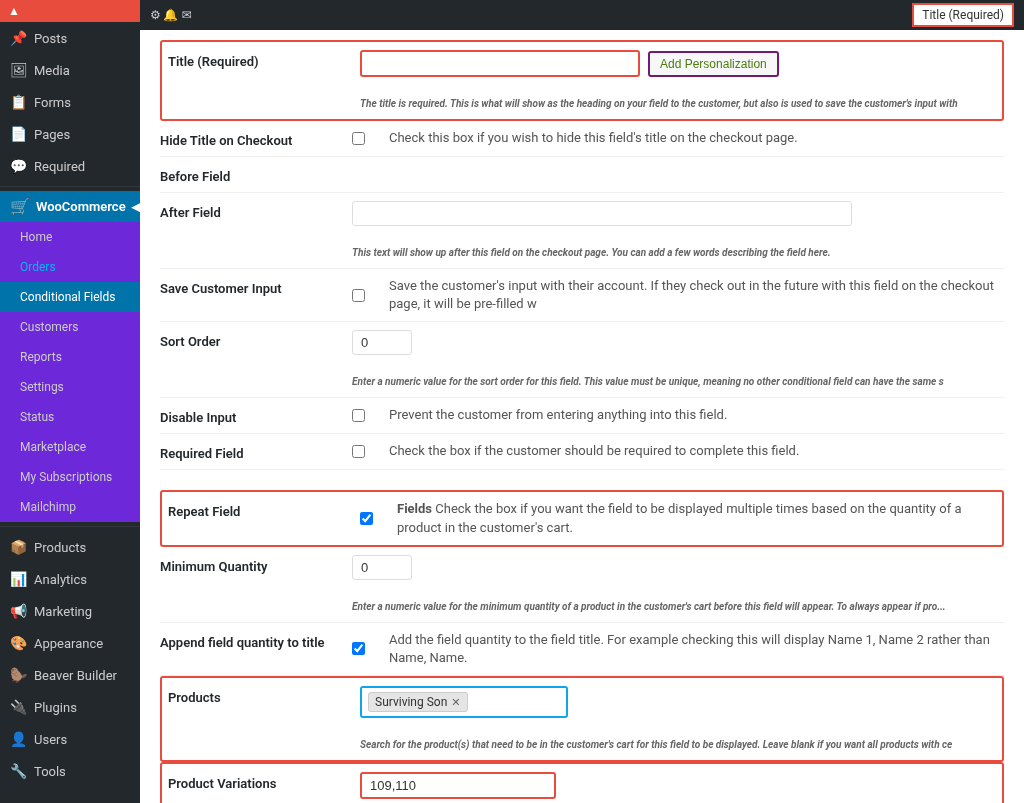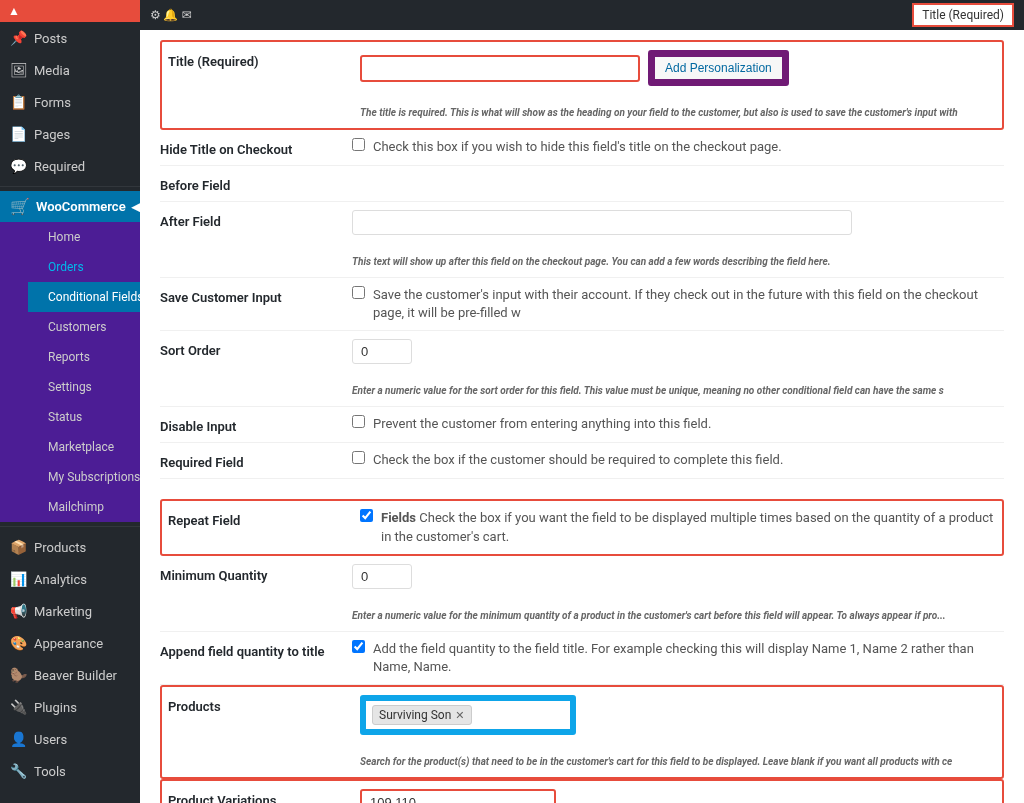--- a/index.html
+++ b/index.html
@@ -27,21 +27,21 @@
       gap: 6px;
       padding: 8px 10px;
       color: #ccc;
       cursor: pointer;
       white-space: nowrap;
     }
     .sidebar-item.active { background: #0073aa; color: #fff; }
     .sidebar-item.highlight { color: #00b9eb; }
     .sidebar-icon { font-size: 14px; width: 18px; text-align: center; }
     .sidebar-divider { border-top: 1px solid #32373c; margin: 4px 0; }
-    .sidebar-submenu { background: #4c1d95; padding-left: 28px; }
+    .sidebar-submenu { background: #6d28d9; }
     .sidebar-submenu .sidebar-item { padding-left: 20px; font-size: 12px; }
 
     
     #main {
       flex: 1;
       overflow-y: auto;
       background: #fff;
     }
 
     
@@ -103,22 +103,22 @@
     .form-description {
       font-size: 10px;
       color: #666;
       font-style: italic;
       margin-top: 20px;
       line-height: 1.4;
       font-weight: bold;
     }
     .form-inline-check {
       display: flex;
-      align-items: flex-start;
-      gap: 2px;
+      align-items: center;
+      gap: 18px;
       flex: 1;
     }
     .form-inline-check label {
       font-size: 13px;
       color: #555;
       line-height: 1.4;
     }
 
     
     .title-row-wrap {
@@ -129,45 +129,45 @@
     .title-input-highlighted {
       border: 2px solid #e74c3c !important;
       padding: 4px 8px;
       font-size: 13px;
       background: #fff;
       border-radius: 3px;
       width: 180px;
     }
     .btn-add-personalization {
       background: #f7f7f7;
-      border: 7px solid #701a75;
+      border: 2px solid #701a75;
       padding: 4px 10px;
       font-size: 12px;
       cursor: pointer;
       border-radius: 3px;
-      color: #0369a1;
+      color: #4d7c0f;
     }
 
     
     .tag-chip {
       display: inline-flex;
       align-items: center;
       background: #e5e5e5;
       border: 1px solid #ccc;
       border-radius: 3px;
       padding: 2px 6px;
       font-size: 12px;
       color: #333;
       gap: 4px;
     }
     .tag-chip .remove { cursor: pointer; color: #666; font-size: 11px; }
 
     
     .products-input-wrap {
-      border: 6px solid #0ea5e9;
+      border: 2px solid #0ea5e9;
       border-radius: 3px;
       padding: 4px 6px;
       display: inline-flex;
       align-items: center;
       gap: 12px;
       background: #fff;
       min-width: 200px;
     }
 
     .product-variations-wrap {

